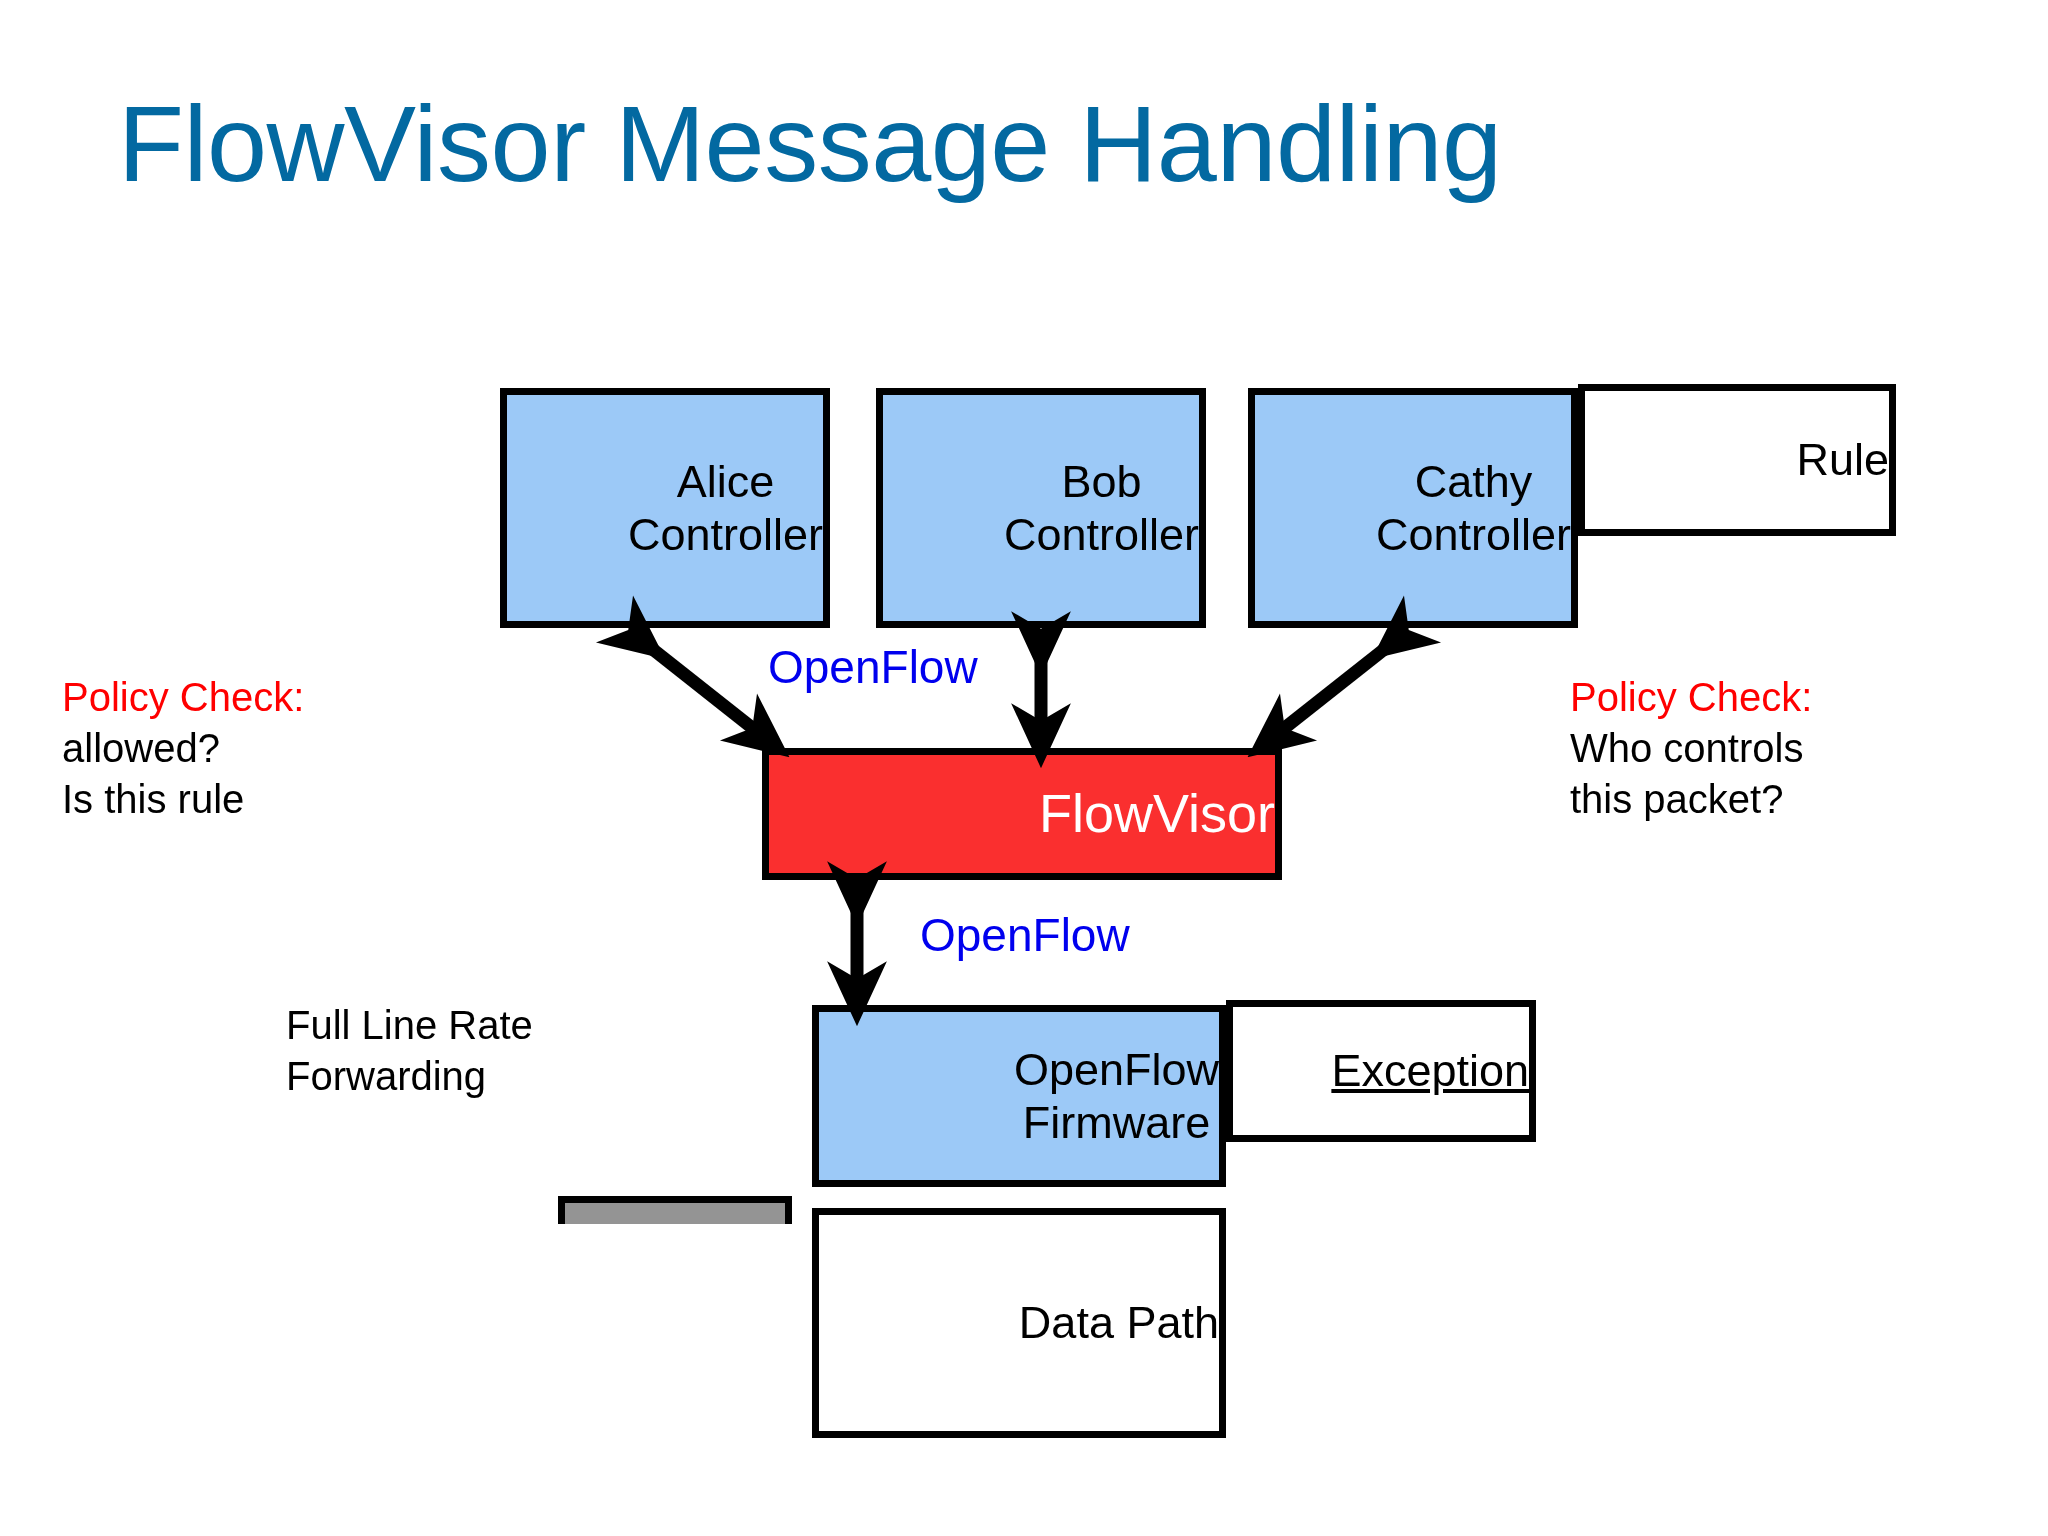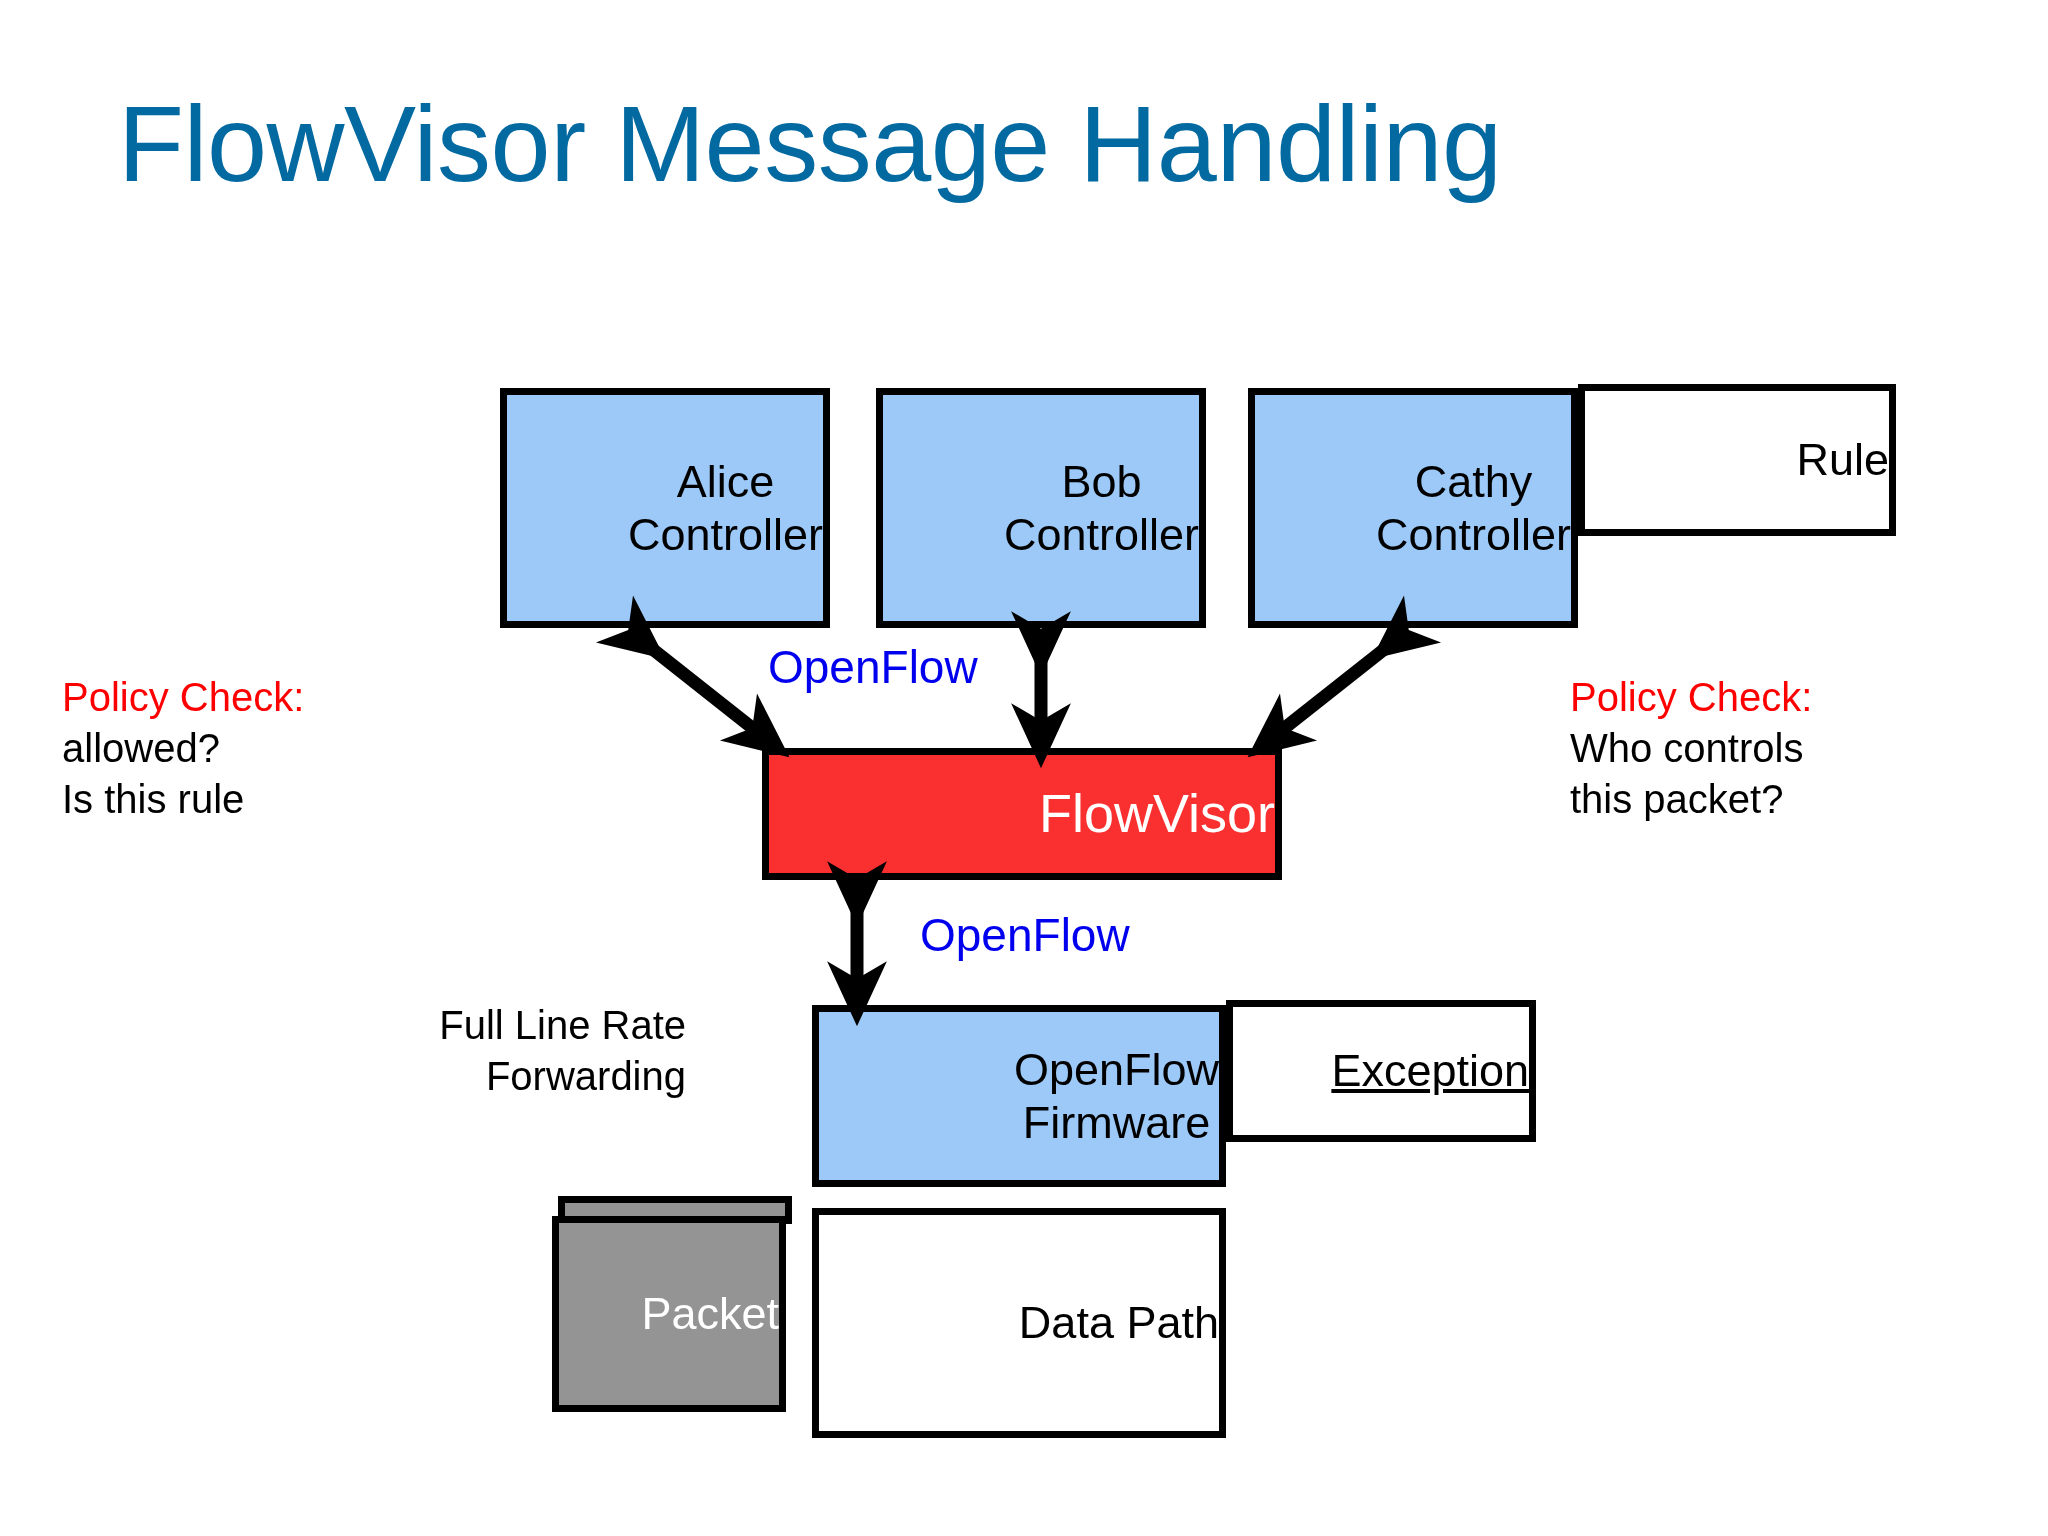--- a/index.html
+++ b/index.html
@@ -149,23 +149,20 @@
 
   <div class="box white-box" style="left:1226px; top:1000px; width:310px; height:142px;text-decoration:underline;">
     <span class="label">Exception</span>
   </div>
 
   <div class="box white-box" style="left:812px; top:1208px; width:414px; height:230px;">
     <span class="label">Data Path</span>
   </div>
 
   <div class="packet-strip" style="left:558px; top:1196px; width:234px; height:28px;"></div>
-  <div class="box packet" style="left:552px; top:1216px; width:234px; height:196px;">
-    <span class="label">Packet</span>
-  </div>
 
   <svg class="arrows" viewBox="0 0 2048 1536">
     <defs>
       <marker id="ah" markerWidth="5" markerHeight="5" refX="2.6" refY="2.5" orient="auto" markerUnits="strokeWidth">
         <path d="M0,0.2 L5,2.5 L0,4.8 L1.35,2.5 z" fill="#000000"></path>
       </marker>
     </defs>
 
     <g>
       <line x1="641" y1="640" x2="765" y2="738" stroke="#000000" stroke-width="13" marker-start="url(#ah)" marker-end="url(#ah)"></line>
@@ -192,18 +189,18 @@
     <span class="policy-body">allowed?</span>
     <span class="policy-body">Is this rule</span>
   </div>
 
   <div class="textblock" style="left:1570px; top:672px; width:470px;">
     <span class="policy-head">Policy Check:</span>
     <span class="policy-body">Who controls</span>
     <span class="policy-body">this packet?</span>
   </div>
 
-  <div class="textblock" style="left:286px; top:1000px; width:400px; text-align:right;">
+  <div class="textblock" style="left:286px; top:1000px; width:400px; text-align:left;">
     <span class="policy-body">Full Line Rate</span>
     <span class="policy-body">Forwarding</span>
   </div>
 
 </div>
 
 </body></html>

